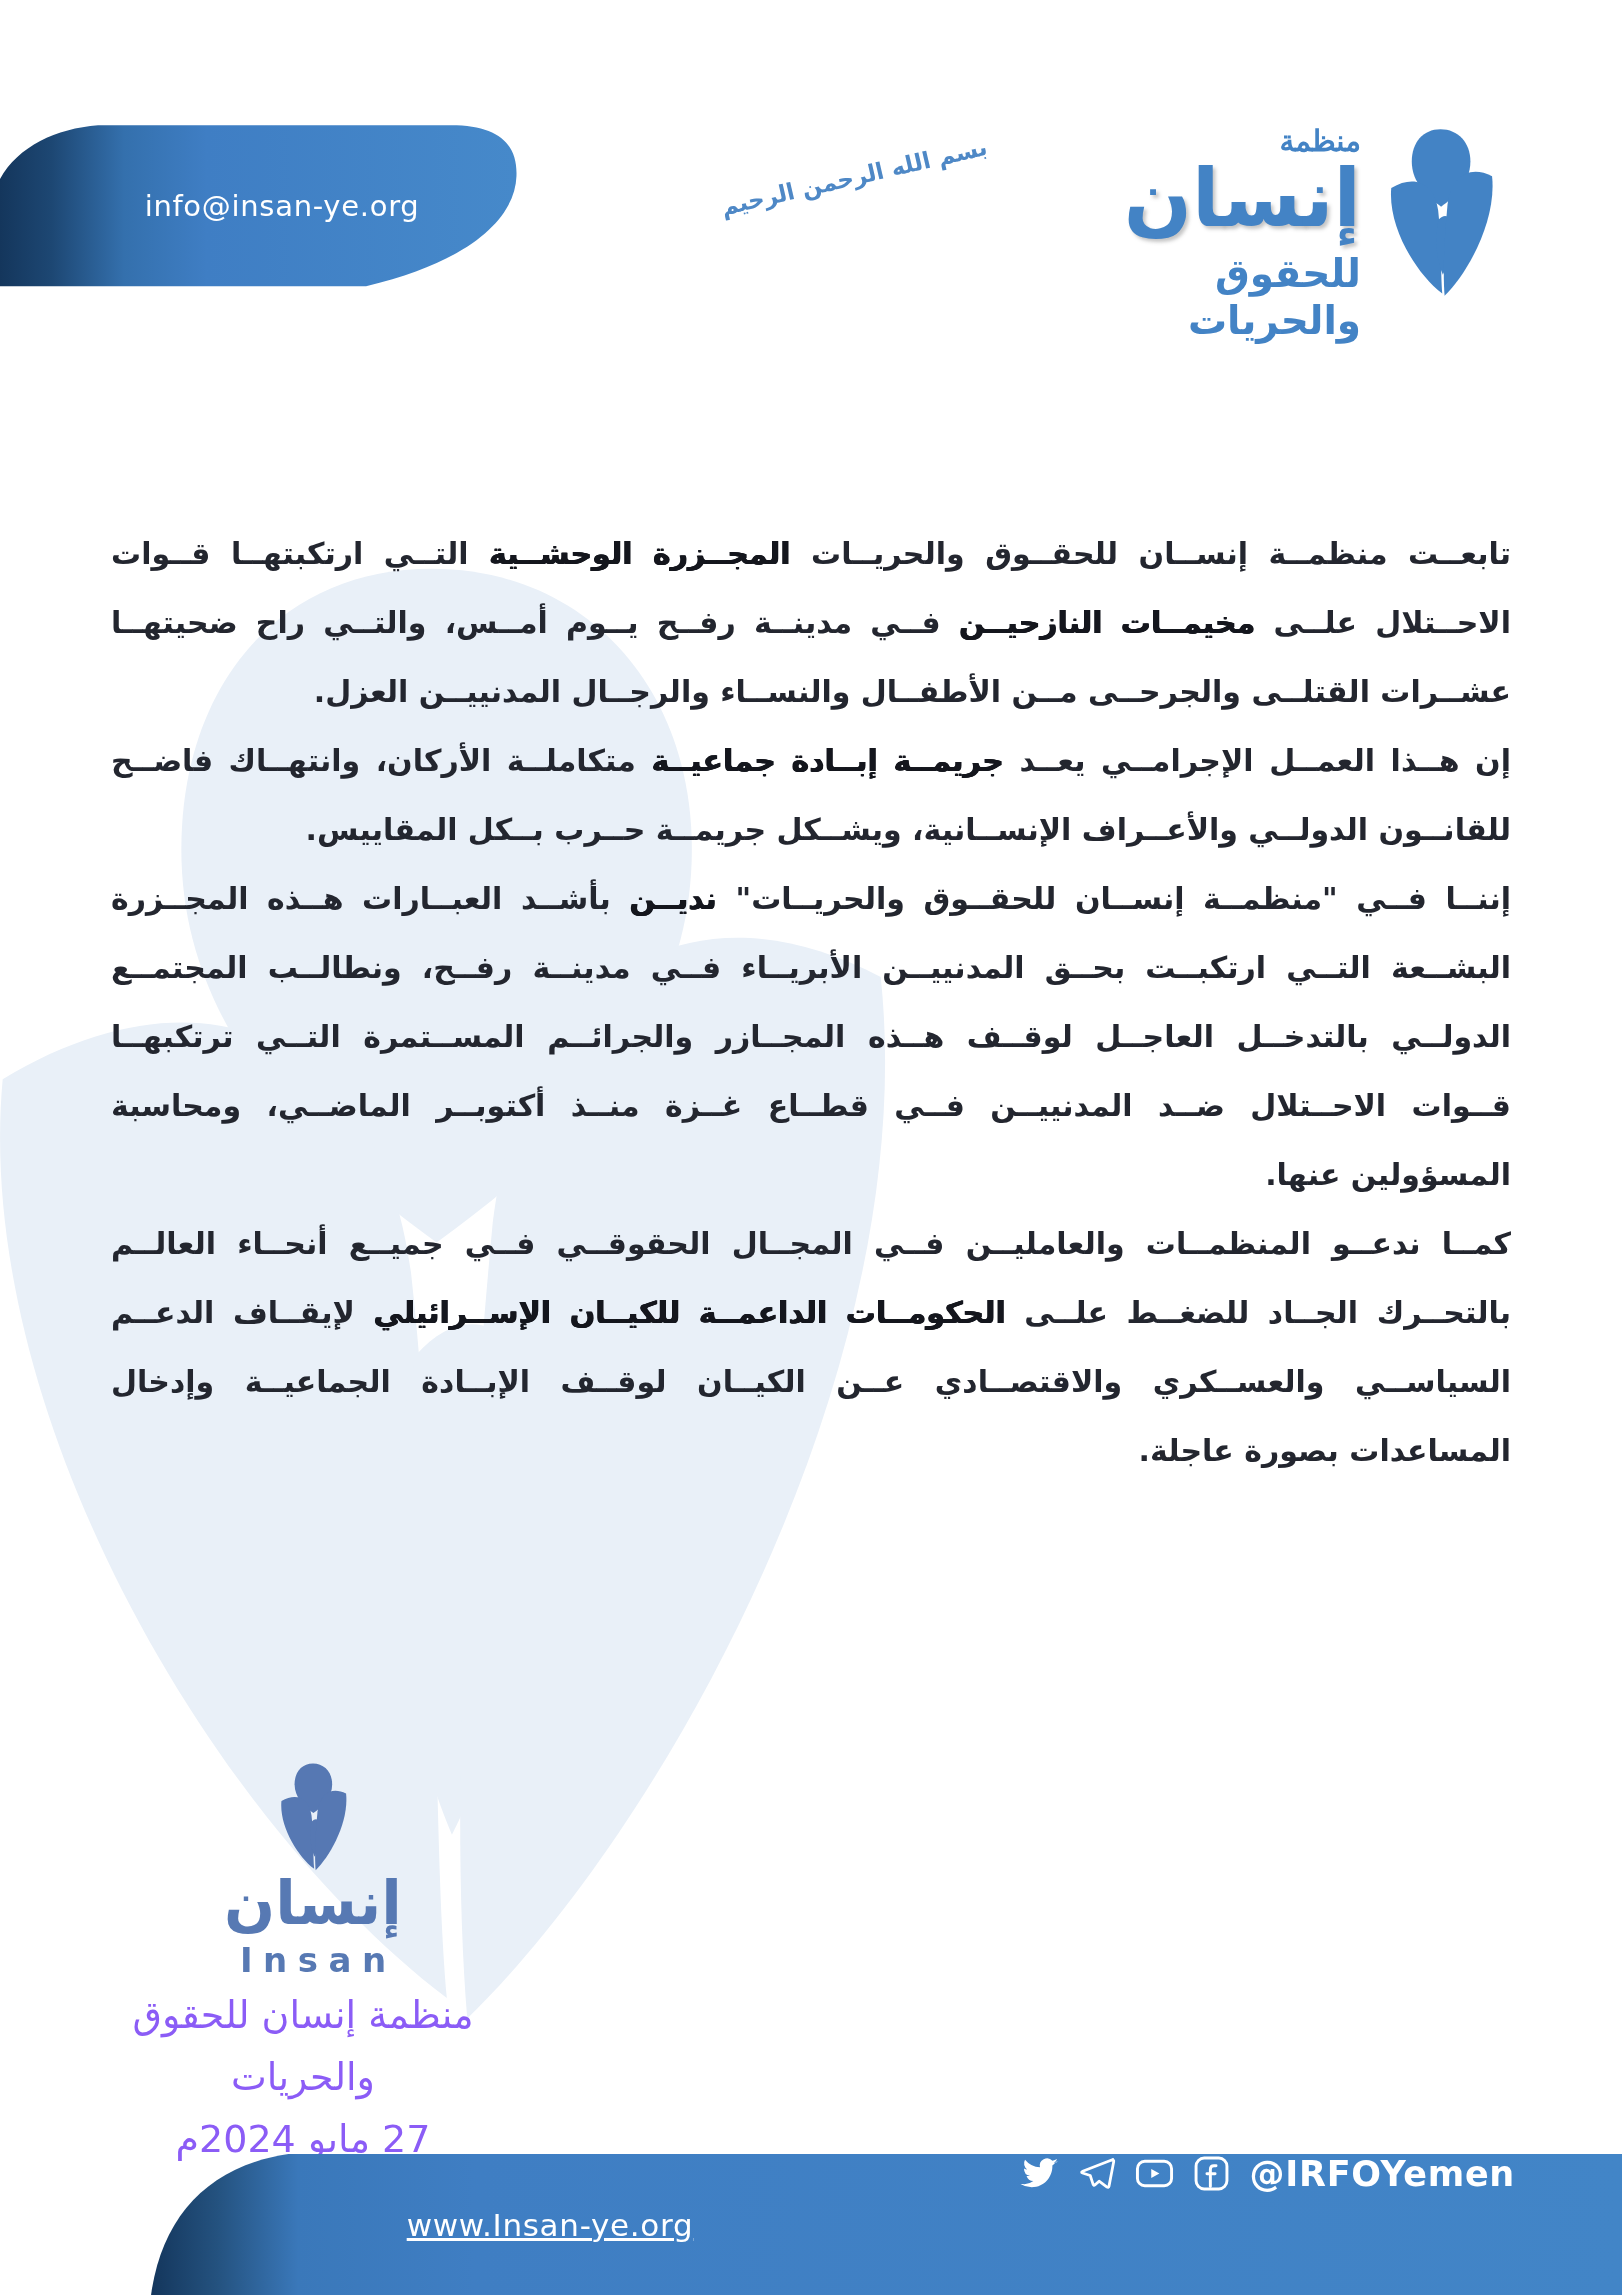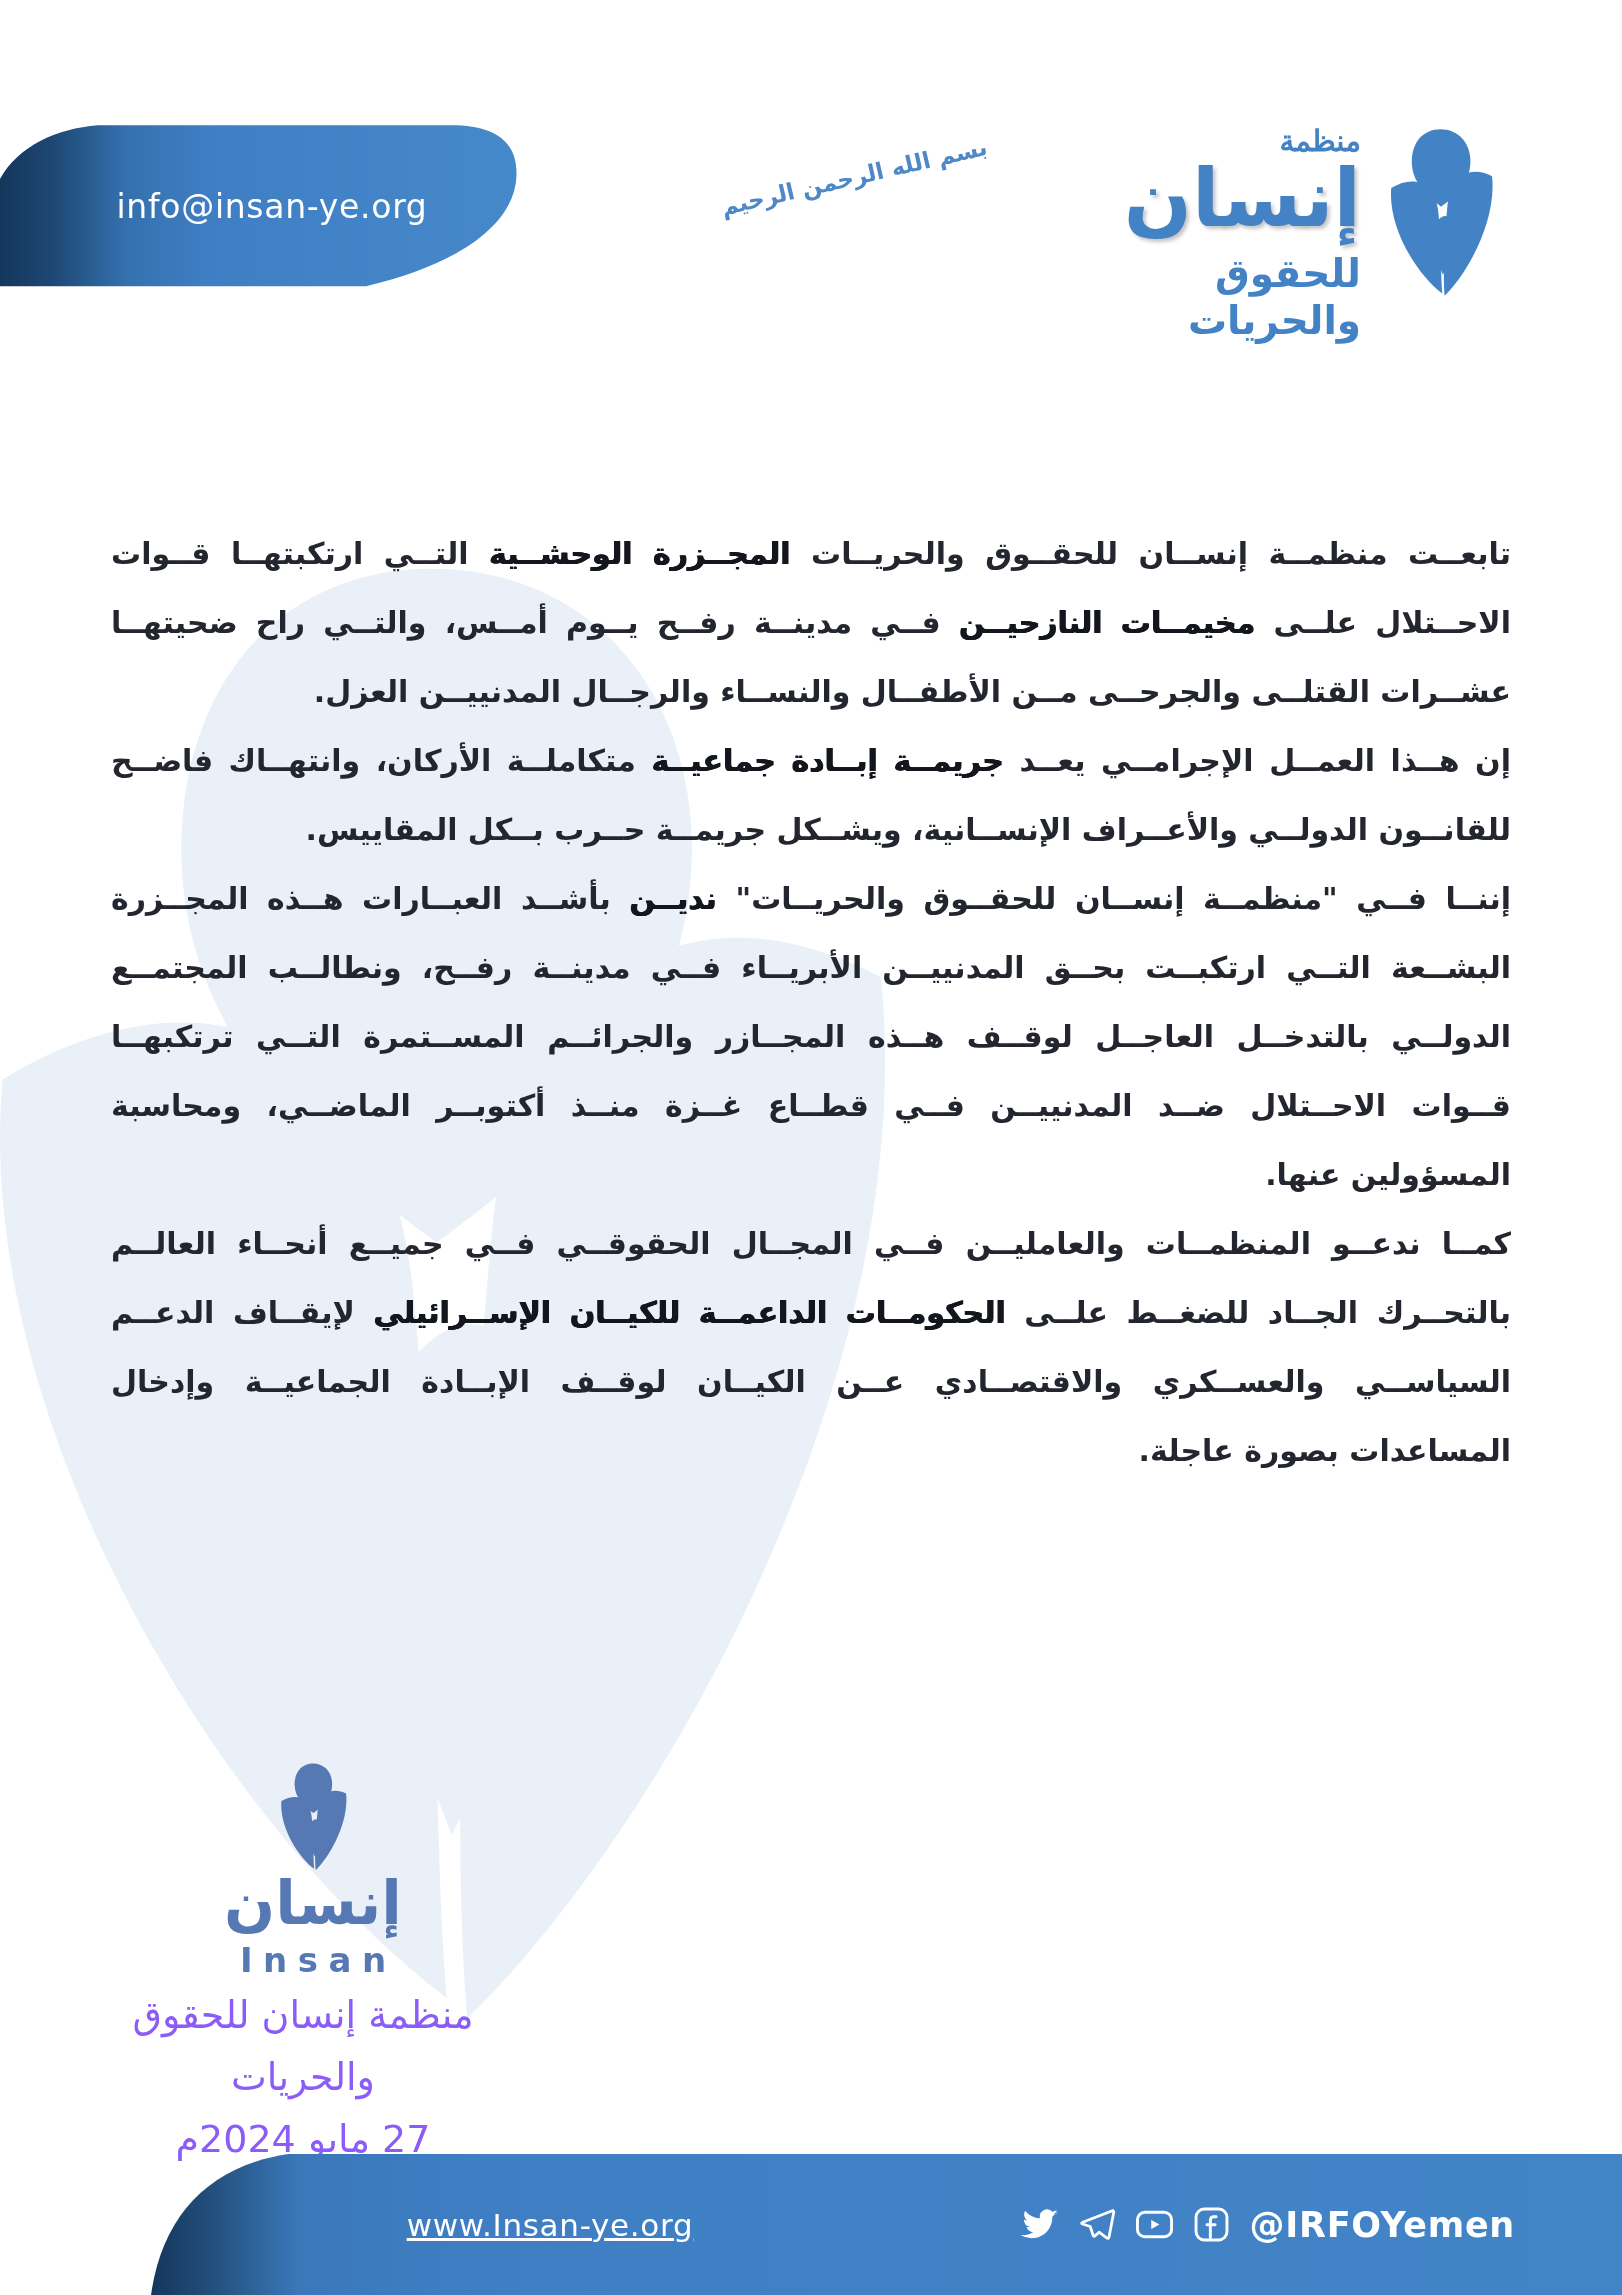--- a/index.html
+++ b/index.html
@@ -8,23 +8,23 @@
     position:relative; width:1623px; height:2295px;
     background:#ffffff; overflow:hidden;
     font-family:"DejaVu Sans", sans-serif;
   }
   
   #watermark{position:absolute; left:-79px; top:510px; width:1021px; height:1557px; z-index:0;}
   
   #header-badge{position:absolute; left:0; top:124px; width:523px; height:164px; z-index:3;}
   #header-badge svg{position:absolute; inset:0;}
   .badge-email{
-    position:absolute; left:82px; top:0; width:380px; height:164px;
+    position:absolute; left:92px; top:0; width:380px; height:164px;
     display:flex; align-items:center; justify-content:center;
-    color:#ffffff; font-size:33px; letter-spacing:0.7px;
+    color:#ffffff; font-size:29px; letter-spacing:0.7px;
   }
   
   #bismillah{
     position:absolute; left:697px; top:128px; width:314px; height:98px; z-index:2;
     transform:rotate(-13deg);
     color:#4e88c6; font-size:23px; font-weight:bold; text-align:center;
     display:flex; align-items:center; justify-content:center;
   }
   
   #logo-block{position:absolute; left:1099px; top:118px; width:458px; height:183px; z-index:3; display:flex; direction:ltr;}
@@ -58,21 +58,21 @@
   
   #footer-bar{position:absolute; left:151px; top:2154px; width:1472px; height:141px; z-index:3;}
   #footer-bar > svg{position:absolute; inset:0;}
   .footer-site{
     position:absolute; left:196px; top:0; width:406px; height:141px;
     display:flex; align-items:center; justify-content:center;
     color:#ffffff; font-size:31px; letter-spacing:0.7px;text-decoration:underline;
   }
   .footer-social{
     position:absolute; right:108px; top:0; height:141px;
-    display:flex; align-items:center; gap:18.3px; direction:ltr;
+    display:flex; gap:18.3px; direction:ltr;
   }
   .soc-icon{width:39px; height:39px; display:block;}
   .footer-handle{color:#ffffff; font-size:35px; font-weight:bold; letter-spacing:0.7px;}
 </style>
 </head>
 <body>
 
 <div id="page">
 
   <svg id="watermark" viewBox="0 0 200 290" fill="#e9f0f8" aria-hidden="true">

